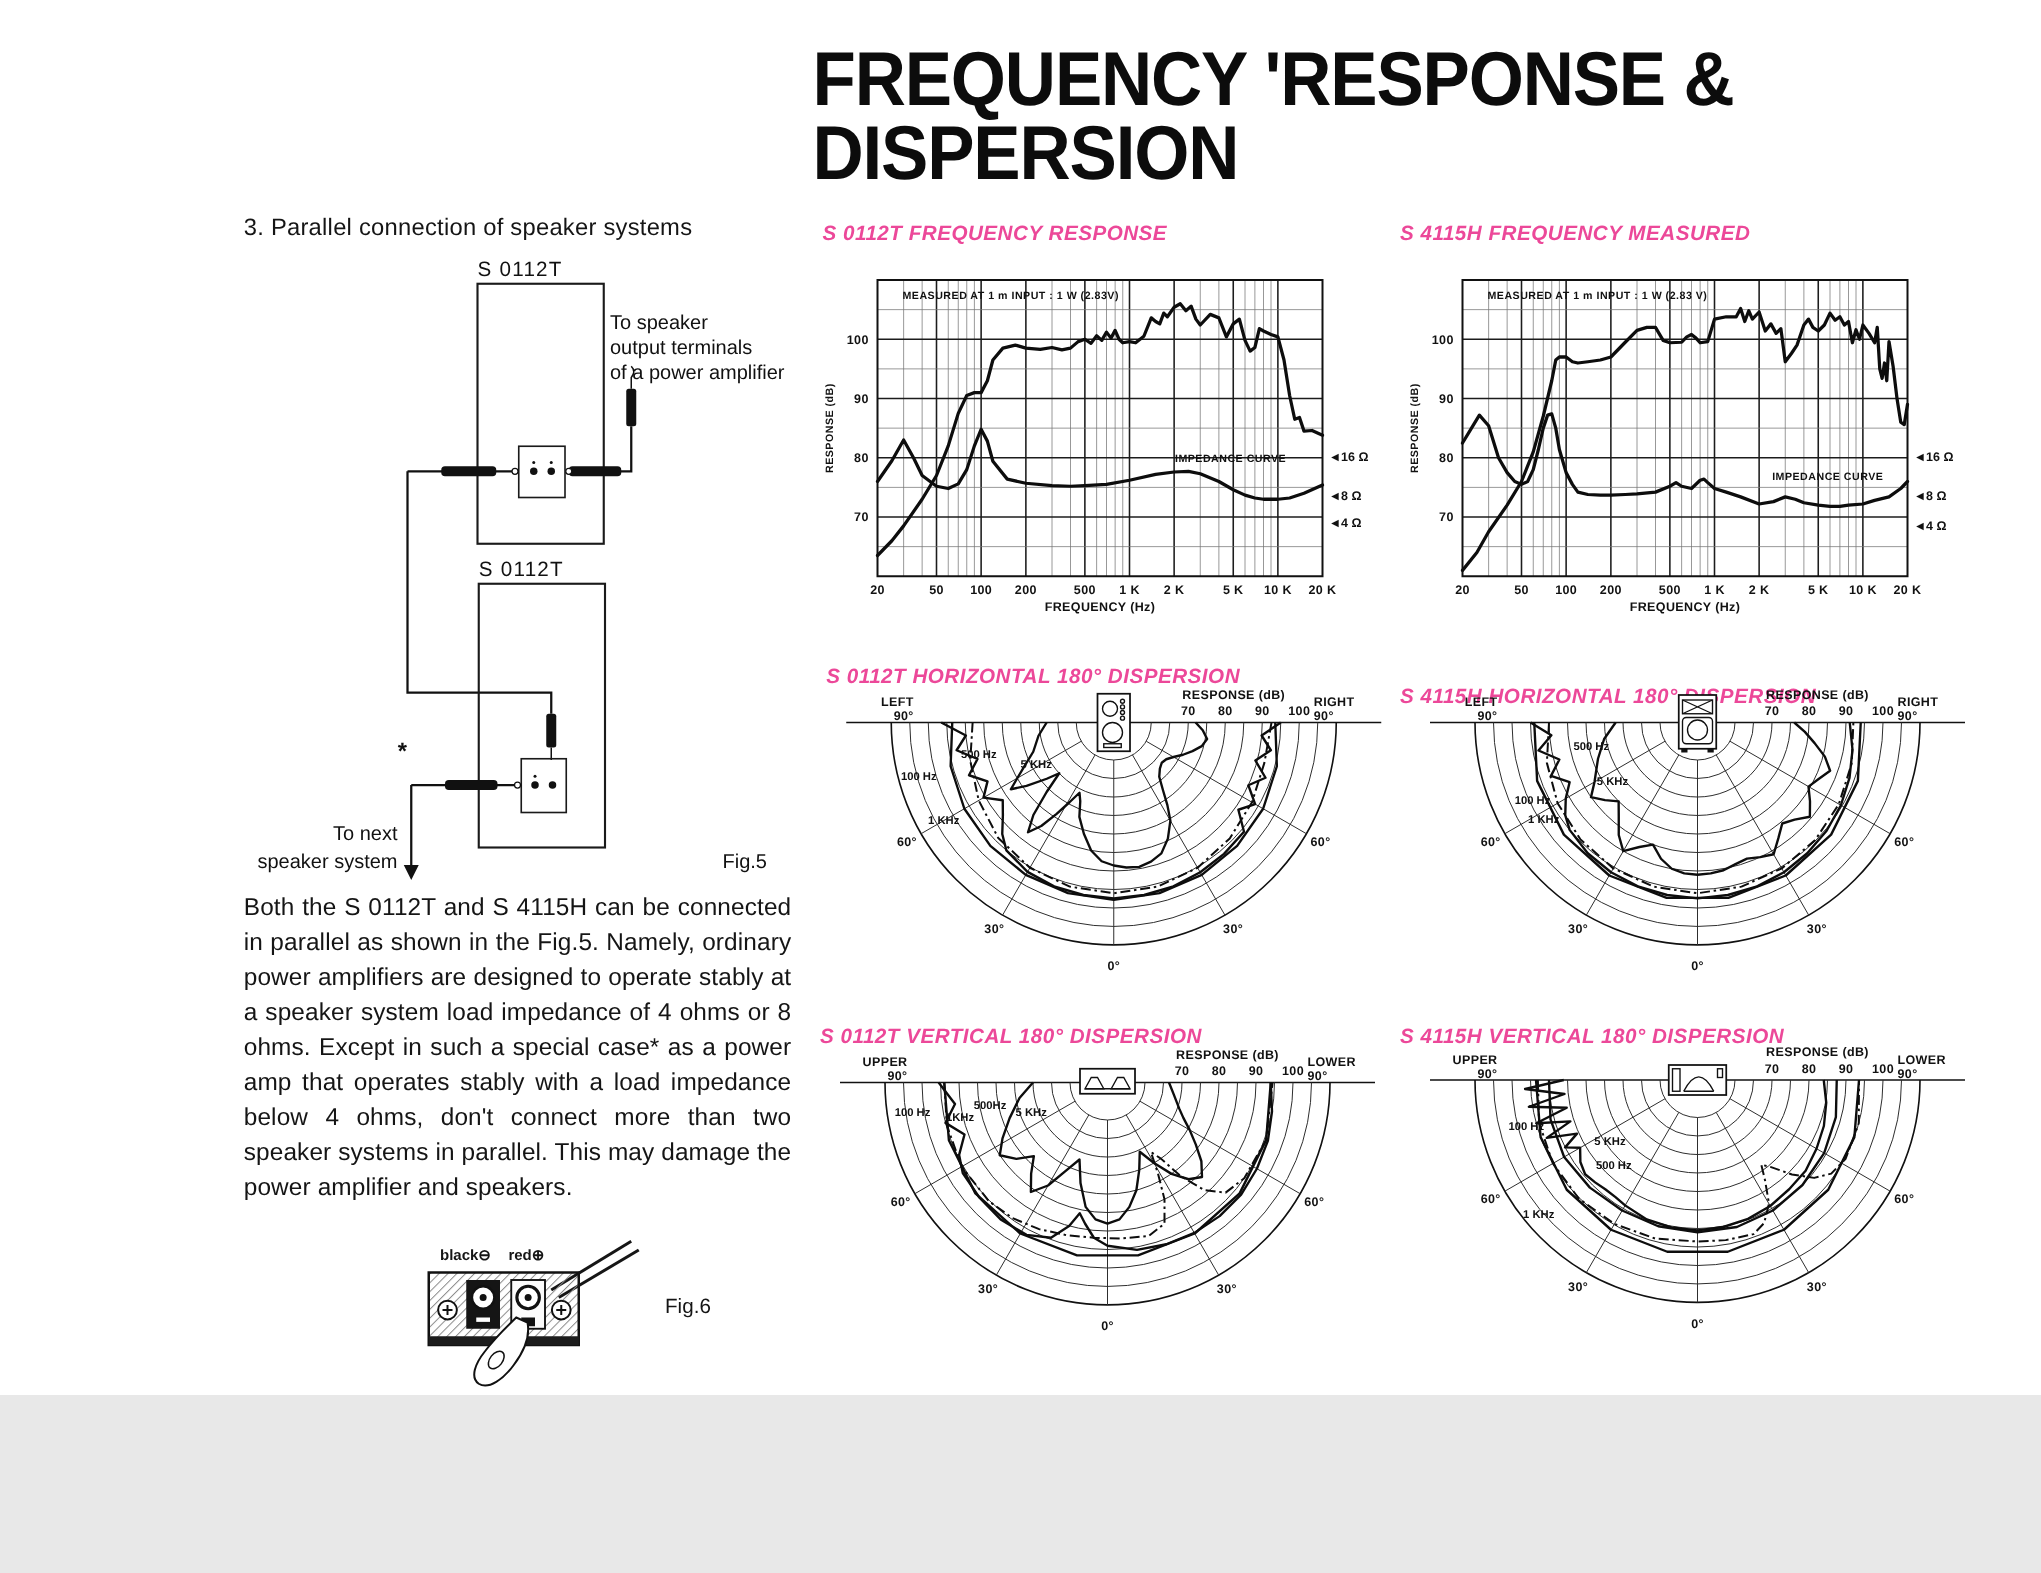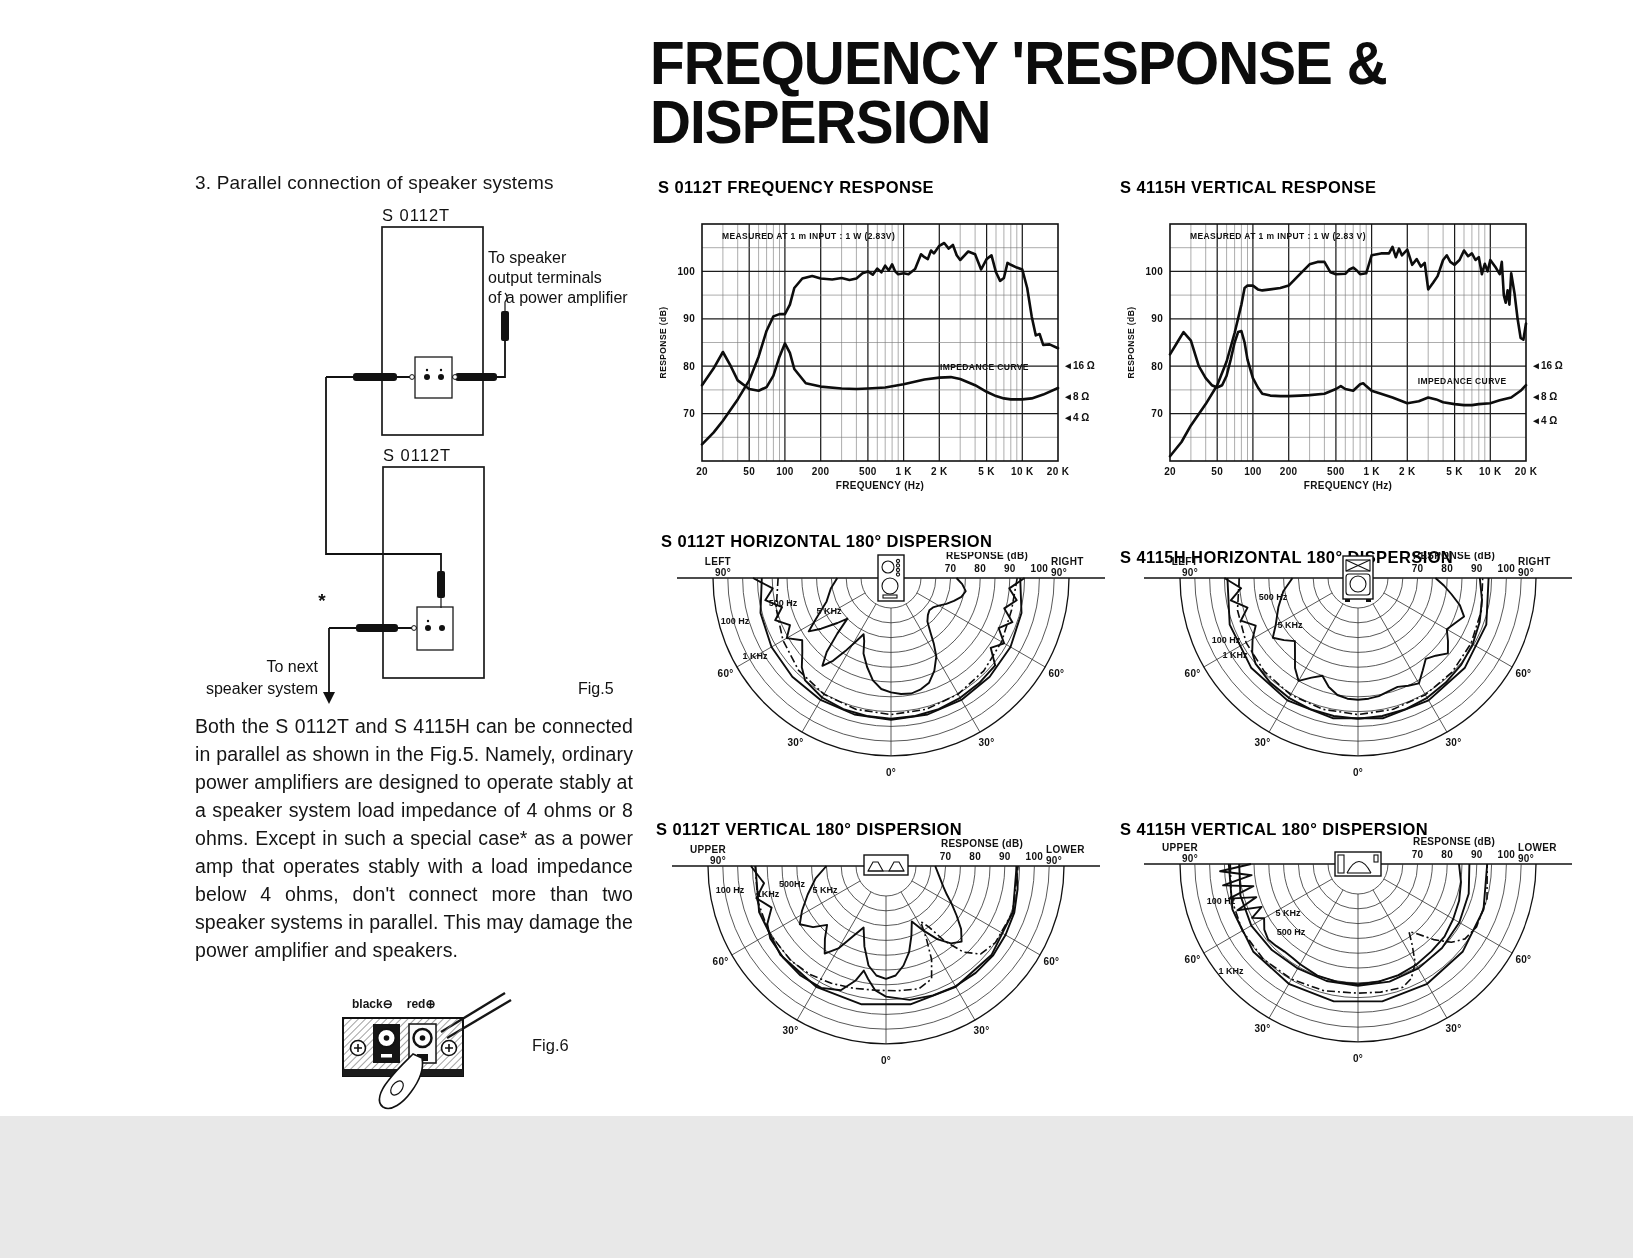--- a/index.html
+++ b/index.html
@@ -4,21 +4,21 @@
 <style>
   html,body{margin:0;padding:0;background:#e8e8e8;}
   .page{position:relative;width:1633px;height:1116px;background:#fff;overflow:hidden;
         font-family:"Liberation Sans",sans-serif;color:#151515;}
   .abs{position:absolute;}
   .heading{font-size:19px;letter-spacing:.2px;}
   .para{font-size:19.5px;line-height:28px;text-align:justify;letter-spacing:.1px;}
   .bigtitle{left:650px;top:34px;font-size:61px;line-height:59px;font-weight:bold;
             letter-spacing:-1px;transform:scaleX(.93);transform-origin:left top;color:#0c0c0c;}
   .chart{position:absolute;}
-  .chart h3{position:absolute;margin:0;font-size:16.5px;font-weight:bold;letter-spacing:.4px;color:#000000;}
+  .chart h3{position:absolute;margin:0;font-size:16.5px;font-weight:bold;letter-spacing:.4px;color:#ec4899;font-style:italic;}
   .chart svg{position:absolute;left:0;}
   .pagenum{left:52px;top:1193px;font-size:21px;}
   .figcap{font-size:16.5px;margin-left:40px;}
   .fig6lab{left:352px;top:997px;font-size:12px;font-weight:bold;display:flex;gap:14px;}
   
   .gmin{stroke:#767676;stroke-width:.6;}
   .gmaj{stroke:#1c1c1c;stroke-width:1.25;}
   .frame{fill:none;stroke:#111;stroke-width:1.6;}
   .cv{fill:none;stroke:#0d0d0d;stroke-width:2.6;stroke-linejoin:round;stroke-linecap:round;}
   .pg{fill:none;stroke:#2e2e2e;stroke-width:.8;}
@@ -198,21 +198,21 @@
         <text x="77" y="39" class="an" text-anchor="start">MEASURED AT 1 m  INPUT :  1 W (2.83V)</text>
         <polyline points="57.0,244.4 68.5,232.6 77.9,220.7 92.7,199.4 104.2,180.4 113.6,156.7 121.6,130.7 128.4,116.4 134.5,114.1 139.9,114.1 144.9,104.6 149.3,88.0 157.3,78.5 167.3,76.1 175.7,78.5 187.2,79.5 196.6,78.0 204.5,79.9 211.4,78.5 217.5,73.3 222.9,71.4 227.8,74.7 232.3,68.6 236.4,72.3 240.2,65.7 243.8,70.5 247.1,64.3 250.2,71.4 253.2,74.2 258.6,73.3 263.5,74.2 270.1,69.0 276.0,54.3 279.5,57.2 282.8,59.1 286.0,50.5 288.9,53.4 294.3,45.8 299.2,43.0 303.7,48.6 307.9,44.9 311.7,55.3 315.2,60.0 323.2,51.5 330.1,54.3 336.1,69.5 341.6,59.1 346.5,55.3 351.0,72.3 355.1,80.9 358.9,78.0 362.5,62.9 365.8,64.8 371.8,67.6 377.3,69.5 382.2,88.0 386.7,116.4 390.8,135.4 394.6,134.0 398.2,144.9 404.6,144.4 413.0,148.2" class="cv"></polyline>
         <polyline points="57.0,185.2 68.5,168.6 77.9,152.0 85.8,166.2 92.7,180.4 104.2,189.0 113.6,190.8 121.6,187.1 128.4,175.7 134.5,156.7 139.9,143.4 144.9,152.9 149.3,169.0 160.8,183.3 175.7,186.6 196.6,188.5 211.4,189.0 222.9,188.5 240.2,187.5 258.6,184.2 279.5,179.5 294.3,177.6 305.8,177.1 315.2,179.0 330.1,185.2 341.6,191.8 351.0,196.1 358.9,198.4 365.8,199.4 377.3,199.4 386.7,198.4 398.2,194.6 413.0,188.0" class="cv"></polyline>
         <text x="339.4517340164439" y="169.992" class="an" text-anchor="middle">IMPEDANCE CURVE</text>
         <text x="418" y="169.2" class="mk" text-anchor="start">◄16 Ω</text>
         <text x="418" y="200.01" class="mk" text-anchor="start">◄8 Ω</text>
         <text x="418" y="221.33999999999997" class="mk" text-anchor="start">◄4 Ω</text>
       </svg>
   </div>
   <div class="chart" id="c1" style="left:1112px;top:176px;width:490px;height:322px;">
-    <h3 style="left:8px;top:2px;">S 4115H VERTICAL RESPONSE</h3>
+    <h3 style="left:8px;top:2px;">S 4115H FREQUENCY MEASURED</h3>
     <svg style="top:24px;" width="490" height="296">
         <line x1="78.9" y1="24" x2="78.9" y2="261" class="gmin"></line>
         <line x1="93.7" y1="24" x2="93.7" y2="261" class="gmin"></line>
         <line x1="105.2" y1="24" x2="105.2" y2="261" class="gmaj"></line>
         <line x1="114.6" y1="24" x2="114.6" y2="261" class="gmin"></line>
         <line x1="122.6" y1="24" x2="122.6" y2="261" class="gmin"></line>
         <line x1="129.4" y1="24" x2="129.4" y2="261" class="gmin"></line>
         <line x1="135.5" y1="24" x2="135.5" y2="261" class="gmin"></line>
         <line x1="140.9" y1="24" x2="140.9" y2="261" class="gmaj"></line>
         <line x1="176.7" y1="24" x2="176.7" y2="261" class="gmaj"></line>

